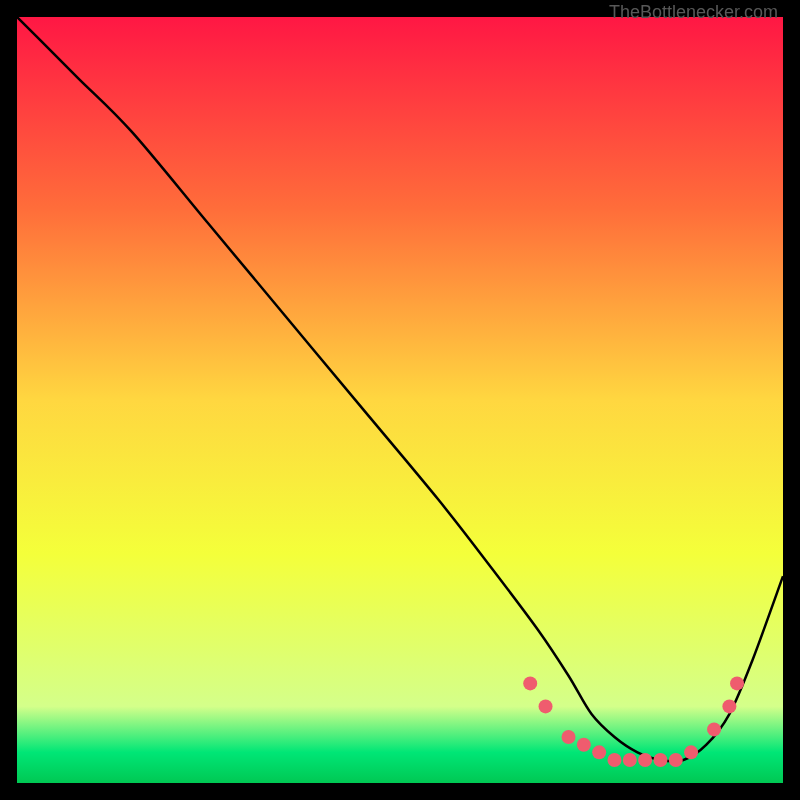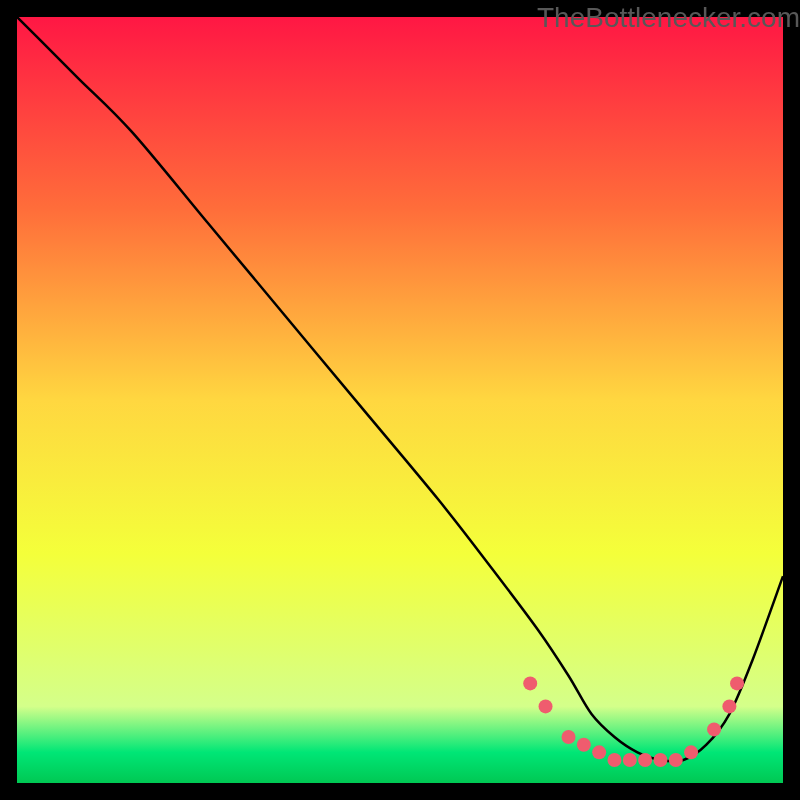--- a/index.html
+++ b/index.html
@@ -1,17 +1,17 @@
 <!DOCTYPE html>
 <html><head>
 <meta charset="utf-8">
 <style>
   * { margin: 0; padding: 0; box-sizing: border-box; }
   body { width: 800px; height: 800px; background: #000; position: relative; font-family: Arial, sans-serif; }
-  .watermark { position: absolute; top: 2px; right: 0; font-size: 28px; color: #585858; font-weight: normal; z-index: 10; }
+  .watermark { position: absolute; top: 2px; right: 22px; font-size: 18px; color: #585858; font-weight: normal; z-index: 10; }
   .chart-container { position: absolute; left: 17px; top: 17px; width: 766px; height: 766px; }
   .gradient-bg { position: absolute; left: 0; top: 0; width: 100%; height: 100%; }
   .curve-overlay { position: absolute; left: 0; top: 0; width: 100%; height: 100%; }
 </style>
 </head>
 <body>
 
 <div class="watermark">TheBottlenecker.com</div>
 
 <div class="chart-container">

